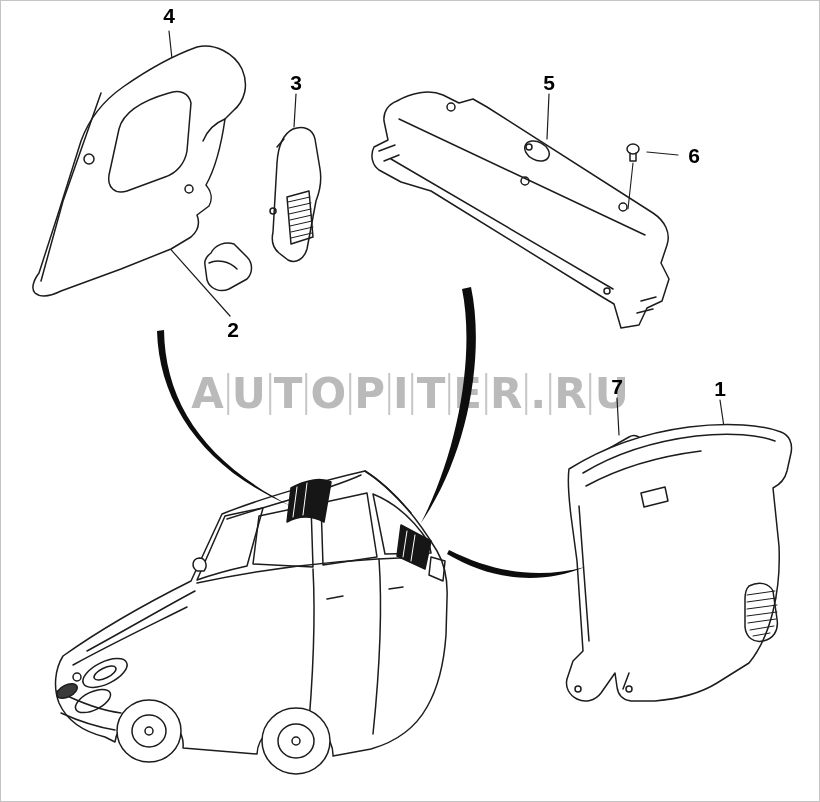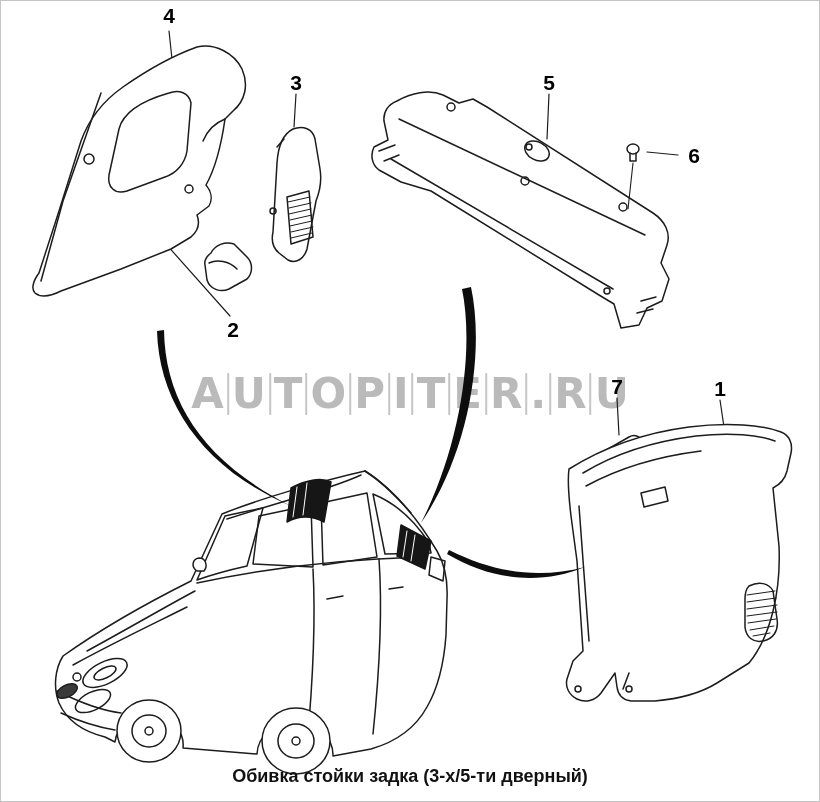--- a/index.html
+++ b/index.html
@@ -223,15 +223,14 @@
   </svg>
 
   <div class="callout" style="left:719px;top:388px">1</div>
   <div class="callout" style="left:232px;top:329px">2</div>
   <div class="callout" style="left:295px;top:82px">3</div>
   <div class="callout" style="left:168px;top:15px">4</div>
   <div class="callout" style="left:548px;top:82px">5</div>
   <div class="callout" style="left:693px;top:155px">6</div>
   <div class="callout" style="left:616px;top:386px">7</div>
 
-  <div class="caption">Обивка стойки задка (3-х/5-ти дверный)</div>
 
 </div>
 
 </body></html>

